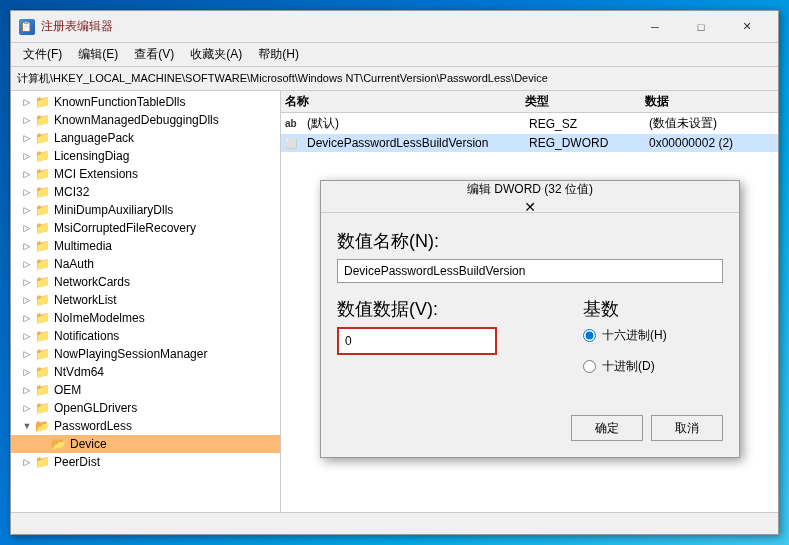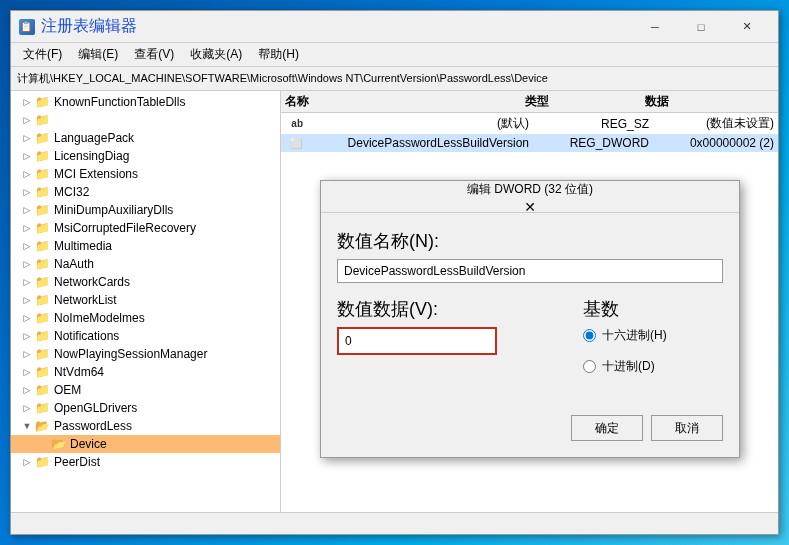--- a/index.html
+++ b/index.html
@@ -50,22 +50,22 @@
       margin-right: 6px;
       background: linear-gradient(135deg, #4a90d9, #2060b0);
       border-radius: 2px;
       display: flex;
       align-items: center;
       justify-content: center;
       font-size: 9px;
       color: white;
     }
     .title-bar-text {
-      font-size: 16px;
-      color: #1d4ed8;
+      font-size: 12px;
+      color: #7f1d1d;
       flex: 1;
     }
     .title-bar-controls {
       display: flex;
       gap: 0;
     }
     .title-bar-btn {
       width: 46px;
       height: 32px;
       display: flex;
@@ -174,21 +174,20 @@
     .col-type { width: 120px; }
     .col-data { flex: 1; }
 
     .list-row {
       display: flex;
       align-items: center;
       padding: 2px 4px;
       font-size: 12px;
       cursor: pointer;
       border-bottom: none;
-      text-align: right;
     }
     .list-row.selected { background: #cce4ff; }
     .row-icon {
       width: 18px;
       margin-right: 4px;
       font-size: 12px;
     }
     .row-name { width: 222px; }
     .row-type { width: 120px; }
     .row-data { flex: 1; }
@@ -355,20 +354,21 @@
         <span class="tree-indent" style="width:8px;"></span>
         <span class="tree-expander">▷</span>
         <span class="folder-icon folder-closed"></span>
         <span>KnownFunctionTableDlls</span>
       </div>
 
       <div class="tree-item">
         <span class="tree-indent" style="width:8px;"></span>
         <span class="tree-expander">▷</span>
         <span class="folder-icon folder-closed"></span>
+        <span>KnownManagedDebuggingDlls</span>
       </div>
 
       <div class="tree-item">
         <span class="tree-indent" style="width:8px;"></span>
         <span class="tree-expander">▷</span>
         <span class="folder-icon folder-closed"></span>
         <span>LanguagePack</span>
       </div>
 
       <div class="tree-item">

